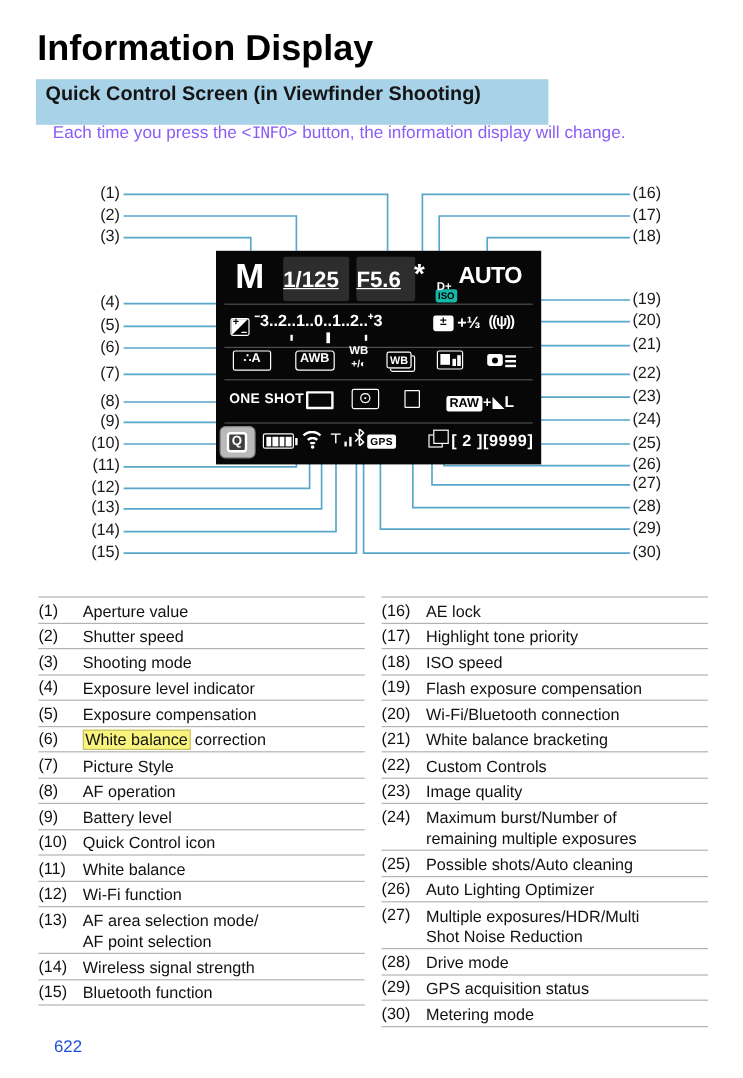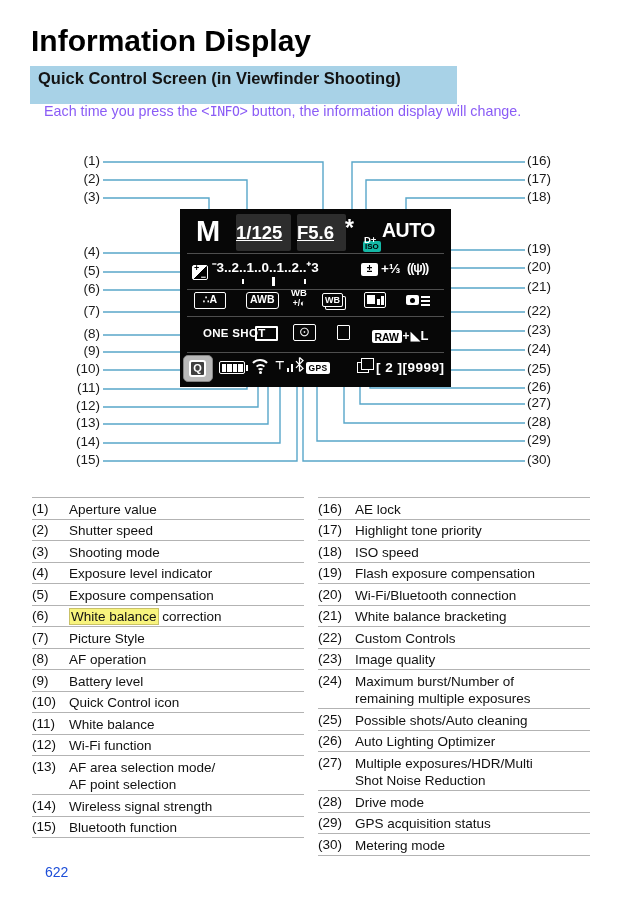--- a/index.html
+++ b/index.html
@@ -54,21 +54,21 @@
           box-shadow:3px 3px 0 -1px #070707,3px 3px 0 0 #fff;}
   .alo-box{left:184px;top:83px;width:22px;height:16px;border:1.5px solid #fff;border-radius:2px;}
   .alo-a{position:absolute;left:2px;top:2px;width:8px;height:9px;background:#fff;}
   .alo-b1{position:absolute;left:12px;top:6px;width:2.5px;height:6px;background:#fff;}
   .alo-b2{position:absolute;left:16px;top:3px;width:2.5px;height:9px;background:#fff;}
   .cc-box{left:226px;top:84px;width:26px;height:14px;}
   .cc-cam{position:absolute;left:0;top:2px;width:13px;height:10px;background:#fff;border-radius:2px;}
   .cc-cam::after{content:"";position:absolute;left:4px;top:2.5px;width:5px;height:5px;border-radius:50%;background:#000;}
   .cc-l{position:absolute;left:15px;width:9px;height:1.8px;background:#fff;}
   .cc-l.a{top:3px;} .cc-l.b{top:7px;} .cc-l.c{top:11px;}
-  .oneshot{left:23px;top:118px;font-size:11.5px;font-weight:bold;color:#fff;letter-spacing:0.3px;}
+  .oneshot{left:11px;top:118px;font-size:11.5px;font-weight:bold;color:#fff;letter-spacing:0.3px;}
   .af-frame{left:75px;top:117px;width:23px;height:15px;border:2px solid #fff;border-radius:1px;}
   .meter-box{left:113px;top:115px;width:23px;height:17px;border:1.5px solid #fff;border-radius:2px;color:#fff;text-align:center;font-size:13px;line-height:14px;}
   .drive-box{left:157px;top:116px;width:13px;height:15px;border:1.5px solid #fff;border-radius:1px;}
   .raw-group{left:192px;top:117px;white-space:nowrap;}
   .raw-badge{background:#fff;color:#000;font-weight:bold;font-size:10.5px;border-radius:2px;padding:0.5px 2.5px;}
   .raw-plus{color:#fff;font-weight:bold;font-size:12px;margin:0 1px;}
   .q-tri{color:#fff;font-size:13px;}
   .q-l{color:#fff;font-weight:bold;font-size:13px;}
   .q-btn{left:3px;top:146px;width:30px;height:27px;background:#b9b9b9;border:1px solid #848484;border-radius:5px;}
   .q-inner{position:absolute;left:5px;top:3.5px;width:17px;height:17px;border:2px solid #fff;border-radius:3px;background:#3f3f3f;color:#fff;font-size:11px;font-weight:bold;text-align:center;line-height:13px;}

